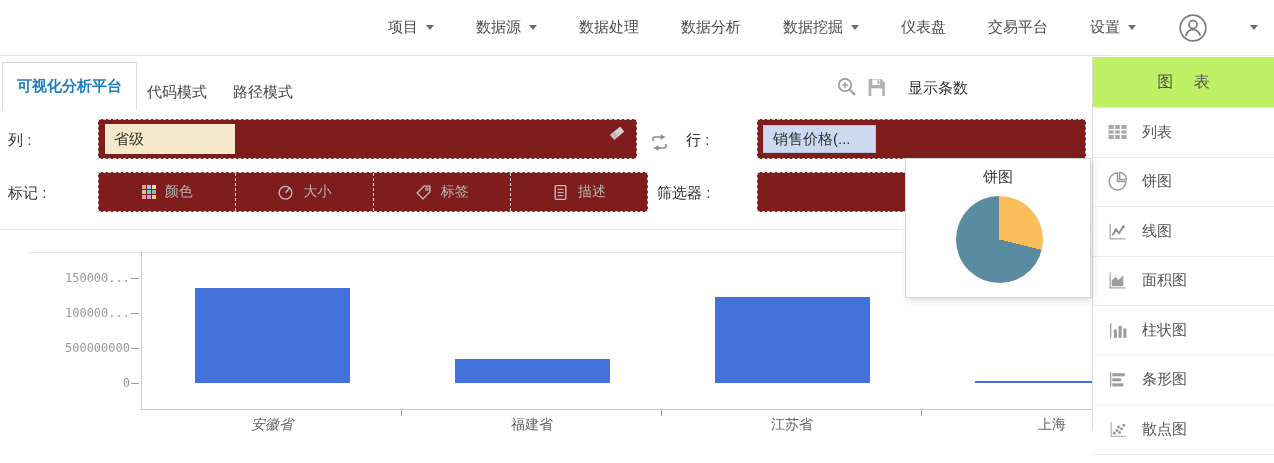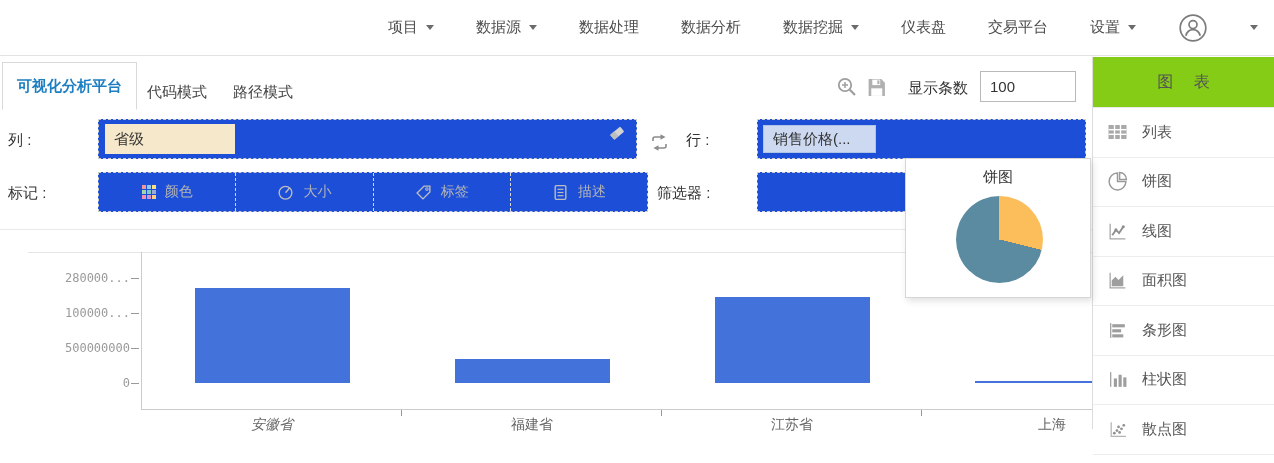--- a/index.html
+++ b/index.html
@@ -30,21 +30,21 @@
   #zoom-icon { left:836px; top:76px; }
   #save-icon { left:866px; top:77px; }
   #display-count-label { position:absolute; left:908px; top:79px; font-size:15px; color:#333; }
   #display-count-input {
     position:absolute; left:980px; top:71px; width:96px; height:31px;
     border:1px solid #b9b9b9; font-size:15px; padding-left:9px; color:#333;
     font-family:"Liberation Sans", sans-serif;
   }
   
   .shelf-label { position:absolute; font-size:15px; color:#333; white-space:nowrap; }
-  .dashed-field { position:absolute; border:1px dashed #cfcfcf; background:#1d4ed8; }
+  .dashed-field { position:absolute; border:1px dashed #cfcfcf; background:#7f1d1d; }
   #col-field  { left:98px;  top:119px; width:539px; height:40px; }
   #row-field  { left:757px; top:119px; width:329px; height:40px; }
   #marks-field{ left:98px;  top:172px; width:550px; height:40px; display:flex; }
   #filter-field{ left:757px; top:172px; width:329px; height:40px; }
   .chip { position:absolute; font-size:15px; color:#333; display:flex; align-items:center; padding-left:9px; cursor:grab; }
   #col-chip { left:105px; top:124px; width:130px; height:30px; background:#f6e8ca; }
   #row-chip { left:763px; top:125px; width:113px; height:28px; background:#cdd9f1; border:1px solid #b0c4e4; }
   .mark-cell {
     flex:1; display:flex; align-items:center; justify-content:center; gap:9px;
     font-size:14px; color:#b5b5b5; border-right:1px dashed #d8d8d8; cursor:pointer;
@@ -59,21 +59,21 @@
   #y-axis { position:absolute; left:141px; top:252px; width:1px; height:157px; background:#ccc; }
   #x-axis { position:absolute; left:141px; top:409px; width:951px; height:1px; background:#ccc; }
   .bar { position:absolute; }
   .xlabel { position:absolute; top:416px; width:120px; text-align:center; font-size:14px; color:#666; }
   .ylabel { position:absolute; left:26px; width:104px; text-align:right; font-size:12px; color:#9a9a9a; font-family:"DejaVu Sans Mono", monospace; }
   .ytick { position:absolute; left:131px; width:8px; height:1px; background:#9a9a9a; }
   .xtick { position:absolute; top:410px; width:1px; height:6px; background:#9a9a9a; }
   
   #sidebar {
     position:absolute; left:1092px; top:57px; width:182px; height:372px;
-    border-left:1px solid #dcdcdc; background:#84cc16;
+    border-left:1px solid #dcdcdc; background:#bef264;
   }
   #sidebar-title {
     height:51px; border-bottom:1px solid #e8e8e8; display:flex; align-items:center; justify-content:center;
     font-size:16px; color:#555; letter-spacing:8px; text-indent:8px;
   }
   .side-item {
     height:49.5px; border-bottom:1px solid #ededed; display:flex; align-items:center;
     padding-left:14px; gap:14px; font-size:15px; color:#555; cursor:pointer; background:#fff;
   }
   
@@ -153,21 +153,20 @@
   </div>
   <div class="tool-icon" id="save-icon">
     <svg width="21" height="21" viewBox="0 0 20 20">
       <path d="M2.5 2 L14.5 2 L18 5.5 L18 18 L2.5 18 Z" fill="#b0b0b0"></path>
       <rect x="6" y="2.5" width="7.5" height="5.2" fill="#ffffff"></rect>
       <rect x="10.8" y="3.2" width="2" height="3.6" fill="#b0b0b0"></rect>
       <rect x="5" y="10.8" width="10.5" height="7.2" fill="#ffffff"></rect>
     </svg>
   </div>
   <div id="display-count-label">显示条数</div>
-  <input id="display-count-input" type="text" value="100" style="">
 
   <div class="shelf-label" style="left:8px; top:131px;">列 :</div>
   <div class="dashed-field" id="col-field"></div>
   <div class="chip" id="col-chip">省级</div>
   <div id="eraser-icon">
     <svg width="18" height="16" viewBox="0 0 18 16">
       <g transform="rotate(-40 9 8)">
         <rect x="2.5" y="5" width="13" height="6.5" rx="1" fill="#d3d3d3"></rect>
         <rect x="2.5" y="5" width="5.5" height="6.5" fill="#bdbdbd"></rect>
       </g>
@@ -237,21 +236,21 @@
     <div id="x-axis"></div>
   <div class="bar" style="left: 194.5px; top: 288px; width: 155px; height: 95px; background: rgb(68, 114, 219);"></div>
       <div class="xlabel" style="left: 212px; font-style: italic;">安徽省</div>
       <div class="bar" style="left: 454.5px; top: 359px; width: 155px; height: 24px; background: rgb(68, 114, 219);"></div>
       <div class="xlabel" style="left: 472px;">福建省</div>
       <div class="bar" style="left: 714.5px; top: 297px; width: 155px; height: 86px; background: rgb(68, 114, 219);"></div>
       <div class="xlabel" style="left: 732px;">江苏省</div>
       <div class="bar" style="left: 974.5px; top: 381px; width: 155px; height: 2px; background: rgb(68, 114, 219);"></div>
       <div class="xlabel" style="left: 992px;">上海</div>
       <div class="ytick" style="top: 278px;"></div>
-      <div class="ylabel" style="top: 271px;">280000...</div>
+      <div class="ylabel" style="top: 271px;">150000...</div>
       <div class="ytick" style="top: 313px;"></div>
       <div class="ylabel" style="top: 306px;">100000...</div>
       <div class="ytick" style="top: 348px;"></div>
       <div class="ylabel" style="top: 341px;">500000000</div>
       <div class="ytick" style="top: 383px;"></div>
       <div class="ylabel" style="top: 376px;">0</div>
       <div class="xtick" style="left: 401px;"></div>
       <div class="xtick" style="left: 661px;"></div>
       <div class="xtick" style="left: 921px;"></div>
     </div>
@@ -297,35 +296,35 @@
       <svg width="21" height="21" viewBox="0 0 20 20">
         <path d="M3 2.5 V17 H17.5" fill="none" stroke="#a5a5a5" stroke-width="1.2"></path>
         <path d="M4.5 15.5 V10 L8 6.5 L11 9.5 L15.5 5 V15.5 Z" fill="#9e9e9e"></path>
       </svg>
       <span>面积图</span>
     </div>
 
     <div class="side-item">
       <svg width="21" height="21" viewBox="0 0 20 20">
         <line x1="3.5" y1="3" x2="3.5" y2="17" stroke="#a5a5a5" stroke-width="1.3"></line>
+        <rect x="6.5" y="9" width="3" height="8" fill="#9e9e9e"></rect>
+        <rect x="11" y="5.5" width="3" height="11.5" fill="#9e9e9e"></rect>
+        <rect x="15.5" y="8" width="3" height="9" fill="#9e9e9e"></rect>
+      </svg>
+      <span>柱状图</span>
+    </div>
+
+    <div class="side-item">
+      <svg width="21" height="21" viewBox="0 0 20 20">
+        <line x1="3.5" y1="3" x2="3.5" y2="17" stroke="#a5a5a5" stroke-width="1.3"></line>
         <rect x="5" y="4" width="12" height="3" fill="#9e9e9e"></rect>
         <rect x="5" y="8.8" width="8.5" height="3" fill="#9e9e9e"></rect>
         <rect x="5" y="13.6" width="10.5" height="3" fill="#9e9e9e"></rect>
       </svg>
       <span>条形图</span>
-    </div>
-
-    <div class="side-item">
-      <svg width="21" height="21" viewBox="0 0 20 20">
-        <line x1="3.5" y1="3" x2="3.5" y2="17" stroke="#a5a5a5" stroke-width="1.3"></line>
-        <rect x="6.5" y="9" width="3" height="8" fill="#9e9e9e"></rect>
-        <rect x="11" y="5.5" width="3" height="11.5" fill="#9e9e9e"></rect>
-        <rect x="15.5" y="8" width="3" height="9" fill="#9e9e9e"></rect>
-      </svg>
-      <span>柱状图</span>
     </div>
 
     <div class="side-item">
       <svg width="21" height="21" viewBox="0 0 20 20">
         <path d="M4 3 V16.5 H18" fill="none" stroke="#b5b5b5" stroke-width="1.2"></path>
         <circle cx="7" cy="13.5" r="1.3" fill="#909090"></circle>
         <circle cx="9.5" cy="11" r="1.3" fill="#909090"></circle>
         <circle cx="12" cy="12.8" r="1.3" fill="#909090"></circle>
         <circle cx="11" cy="7.5" r="1.3" fill="#909090"></circle>
         <circle cx="13.8" cy="9.3" r="1.3" fill="#909090"></circle>

